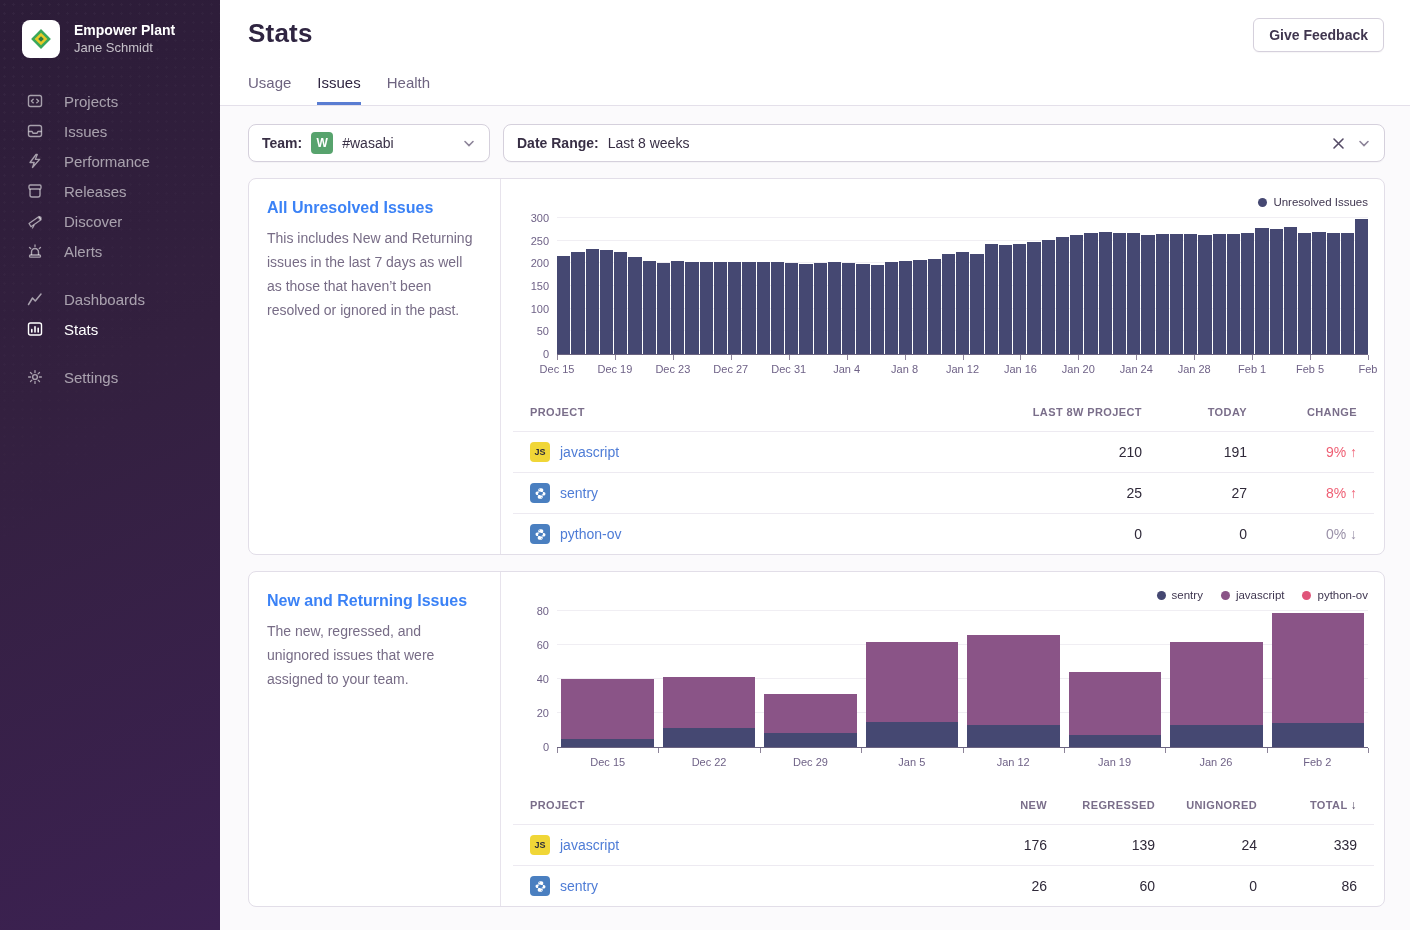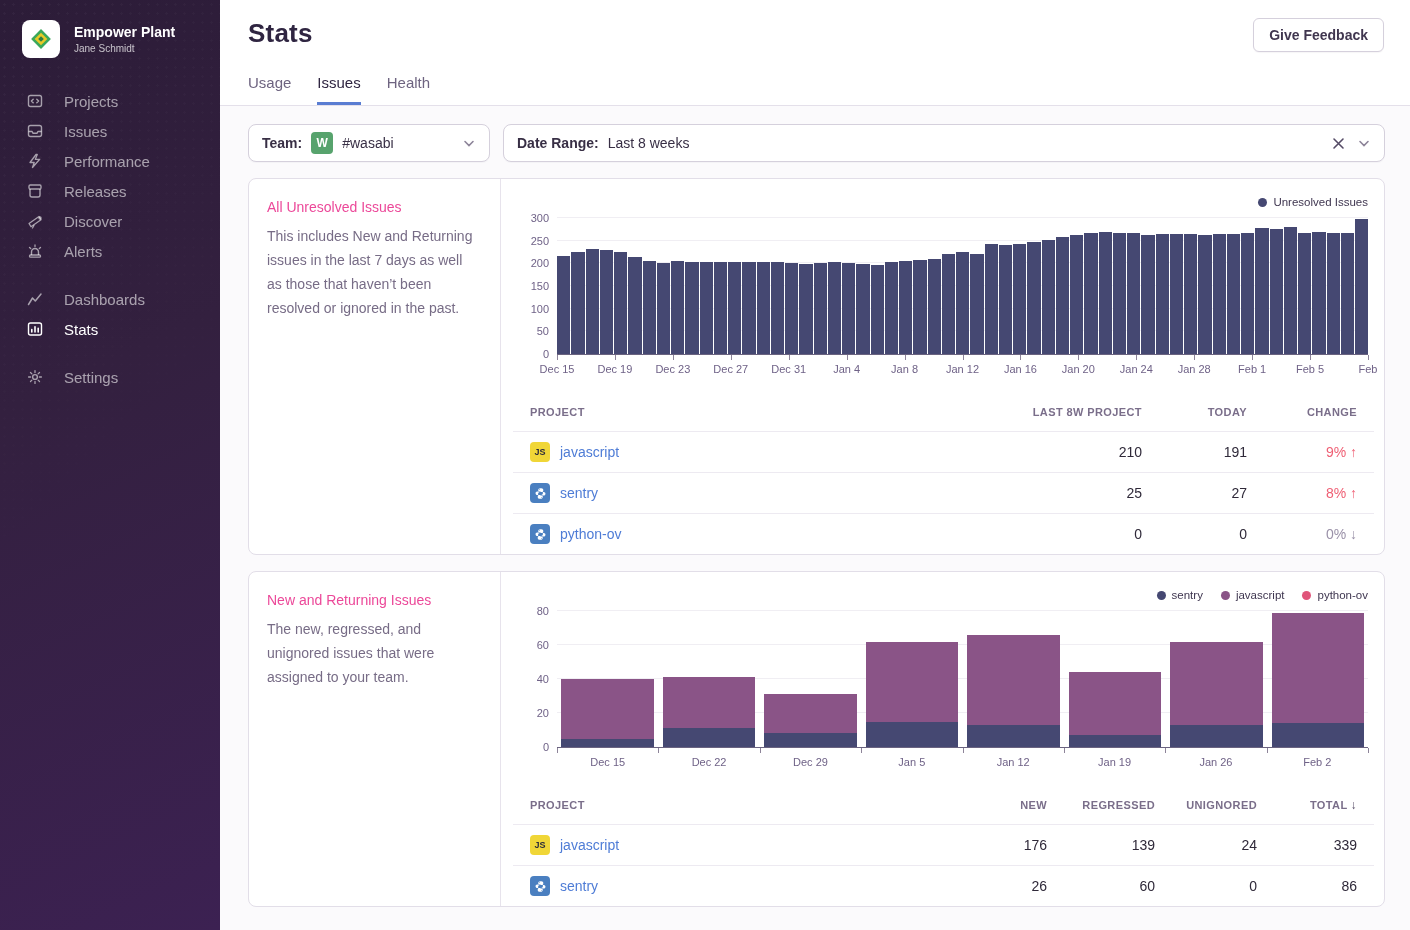--- a/index.html
+++ b/index.html
@@ -14,21 +14,21 @@
     background-color:#32203f; position:relative; }
   .sidebar-dots { position:absolute; inset:0; opacity:.35; pointer-events:none;
     background-image:radial-gradient(rgba(255,255,255,.10) 1px, transparent 1.4px);
     background-size:9px 9px; mask-image:linear-gradient(135deg,#000 0%,transparent 55%);
     -webkit-mask-image:linear-gradient(135deg,#000 0%,transparent 55%); }
   .org { display:flex; align-items:center; gap:14px; padding:20px 16px 20px 22px; position:relative; }
   .org-logo { width:38px; height:38px; background:#fff; border-radius:8px;
     display:flex; align-items:center; justify-content:center; }
   .org-names { line-height:1.3; }
   .org-name { color:#fff; font-weight:bold; font-size:14px; }
-  .org-user { color:rgba(255,255,255,.72); font-size:10px; }
+  .org-user { color:rgba(255,255,255,.72); font-size:13px; }
   .nav { position:relative; padding:8px 0; }
   .nav-gap { height:18px; }
   .nav-item { display:flex; align-items:center; gap:20px; padding:6px 16px 6px 26px;
     color:rgba(255,255,255,.58); font-size:15px; cursor:pointer; }
   .nav-item .nav-ic { width:18px; height:18px; display:flex; align-items:center; justify-content:center; }
   .nav-item svg { stroke:currentColor; }
   .nav-item.active { color:#ffffff; }
 
   
   .main { flex:1; display:flex; flex-direction:column; min-width:0; }
@@ -58,21 +58,21 @@
   .spacer { flex:1; }
   .date-select { flex:1; }
   .icon-btn { display:flex; align-items:center; justify-content:center; width:20px; height:20px;
     color:#554b66; cursor:pointer; }
   .chev { color:#8d8499; display:flex; align-items:center; }
 
   
   .panel { background:#fff; border:1px solid #e2dee8; border-radius:8px; margin-top:16px;
     display:flex; overflow:hidden; }
   .panel-left { width:252px; flex:0 0 252px; border-right:1px solid #e7e3ec; padding:20px 20px 0 18px; }
-  .panel-title { font-size:14px; font-weight:400; color:#ec4899; }
+  .panel-title { font-size:16px; font-weight:700; color:#3b82f6; }
   .panel-desc { margin-top:9px; font-size:14px; line-height:24px; color:#776c86; }
   .panel-right { flex:1; min-width:0; padding:10px 10px 0 12px; display:flex; flex-direction:column; }
 
   .legend-row { display:flex; justify-content:flex-end; gap:18px; padding:4px 6px 0 0; height:22px; }
   .legend-item { display:flex; align-items:center; gap:6px; font-size:11.5px; color:#3f3650; }
   .legend-dot { width:9px; height:9px; border-radius:50%; }
 
   .chart-wrap { position:relative; margin:8px 6px 0 44px; }
   .plot { position:relative; height:136px; border-bottom:1px solid #6a6380; }
   .gridline { position:absolute; left:0; right:0; height:1px; background:#f0eef3; }

